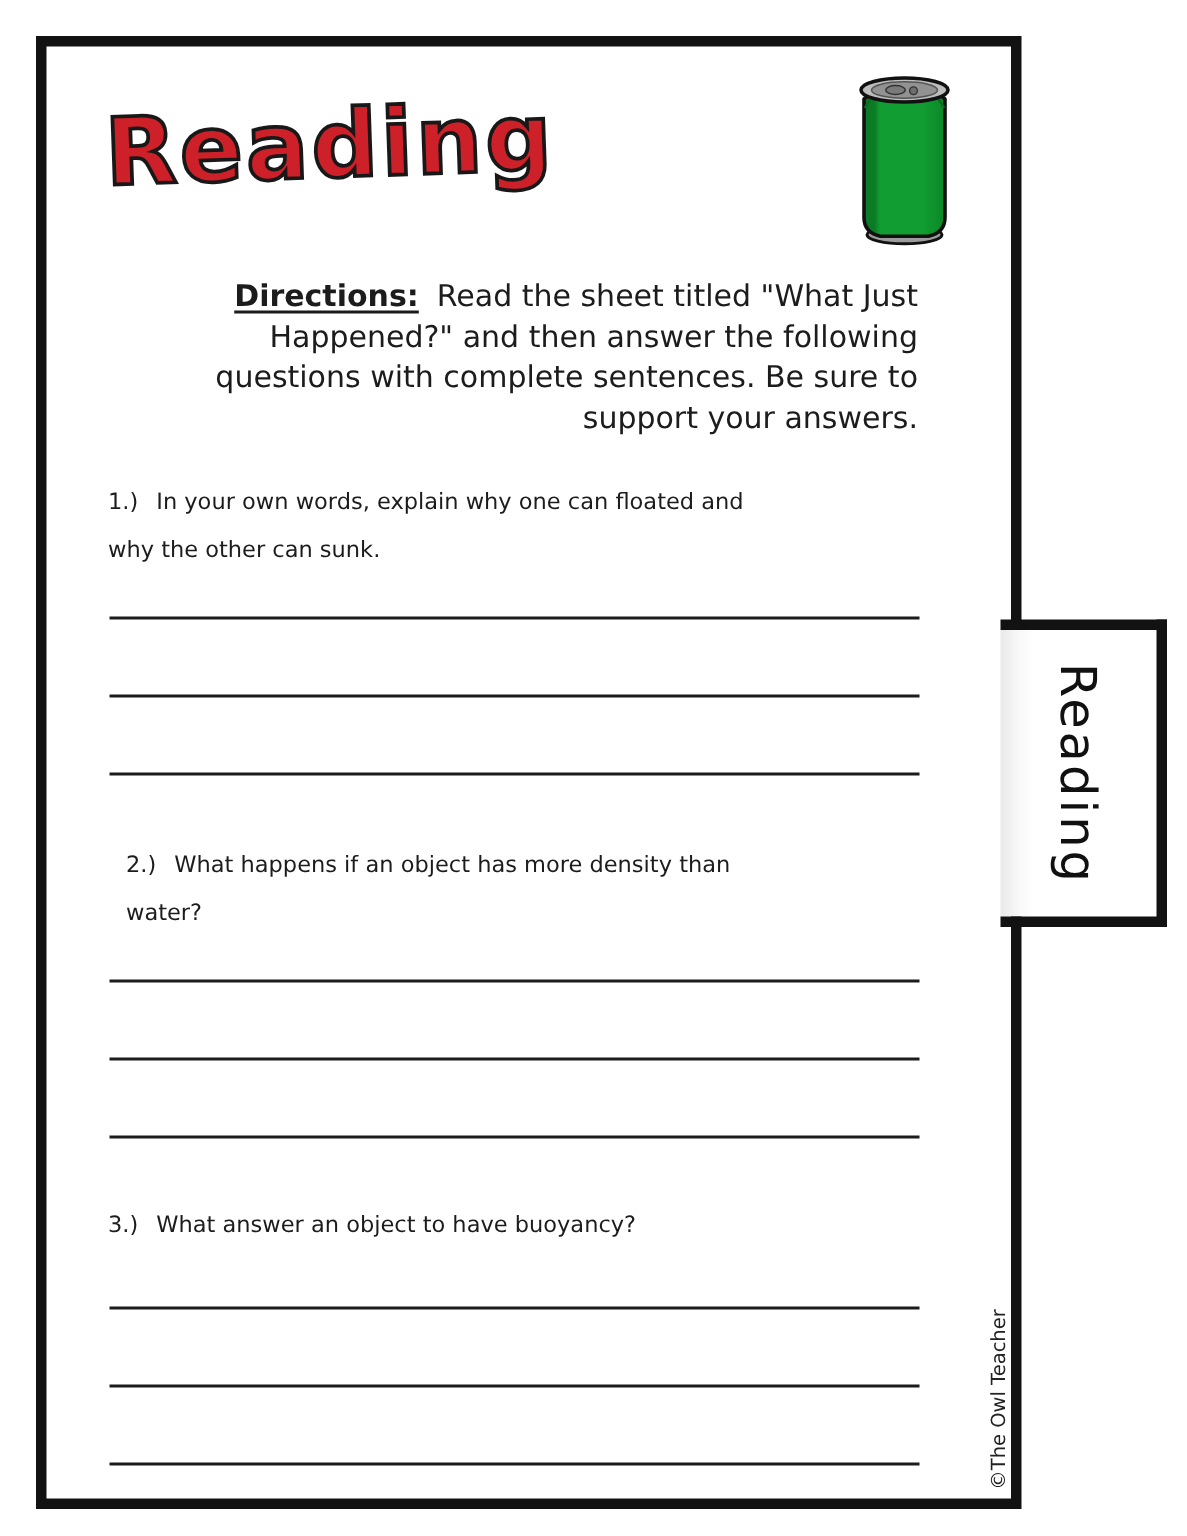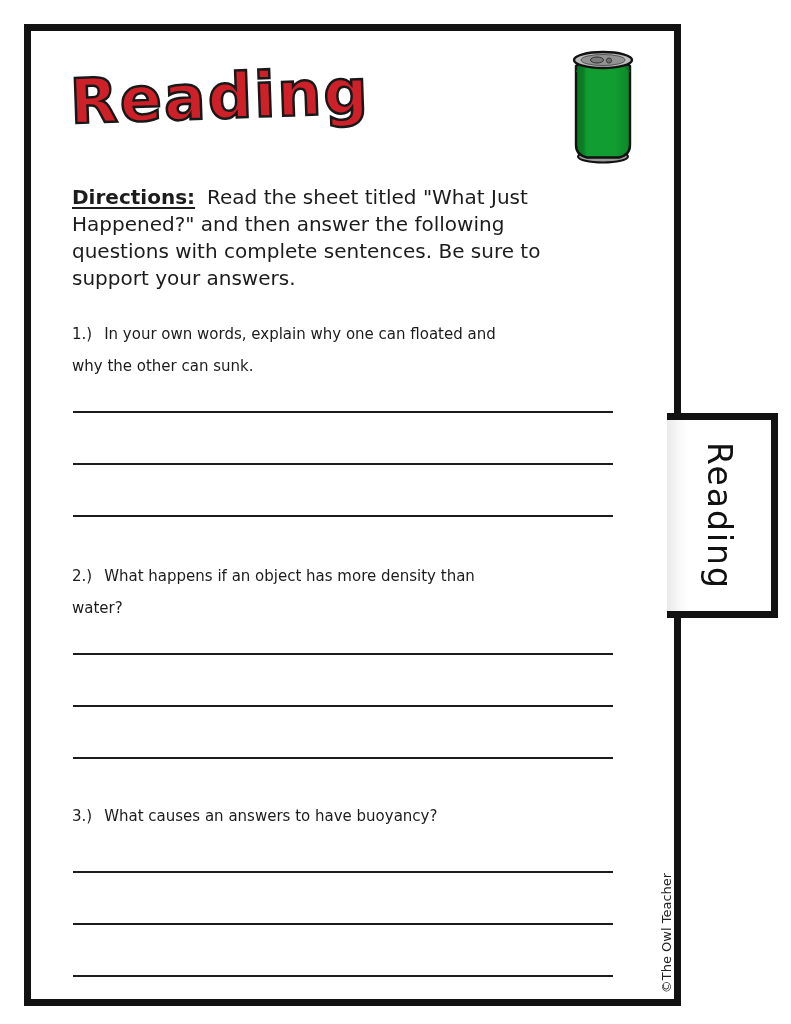--- a/index.html
+++ b/index.html
@@ -64,37 +64,37 @@
 
   
   .text-block {
     position: absolute;
     left: 72px;
     margin: 0;
     font-size: 20px;
     line-height: 27px;
     z-index: 2;
   }
-  .pre { white-space: pre-line; }
+  .pre { white-space: pre-line; text-align: right; }
   .directions-block { top: 184px; width: 540px; }
   .directions-label {
     font-weight: bold;
     text-decoration: underline;
     text-decoration-thickness: 2px;
     text-underline-offset: 3px;
   }
   .gap { display: inline-block; width: 12px; }
 
   .question-block {
     font-size: 15px;
     line-height: 32px;
     width: 600px;
   }
   .q1 { top: 318px; }
-  .q2 { top: 560px; }
+  .q2 { top: 560px; margin-left: 12px; }
   .q3 { top: 800px; }
 
   
   .answer-lines {
     position: absolute;
     left: 73px; width: 540px;
     z-index: 2;
   }
   .lines-1 { top: 361px; }
   .lines-2 { top: 603px; }
@@ -167,20 +167,20 @@
 </div>
 
 <p class="text-block question-block q2"><span>2.)</span><span class="gap"></span><span class="pre">What happens if an object has more density than
 water?</span></p>
 <div class="answer-lines lines-2">
   <div class="answer-line"></div>
   <div class="answer-line"></div>
   <div class="answer-line"></div>
 </div>
 
-<p class="text-block question-block q3"><span>3.)</span><span class="gap"></span><span class="pre">What causes an answers to have buoyancy?</span></p>
+<p class="text-block question-block q3"><span>3.)</span><span class="gap"></span><span class="pre">What answer an object to have buoyancy?</span></p>
 <div class="answer-lines lines-3">
   <div class="answer-line"></div>
   <div class="answer-line"></div>
   <div class="answer-line"></div>
 </div>
 
 <div class="copyright">©The Owl Teacher</div>
 
 </body></html>

